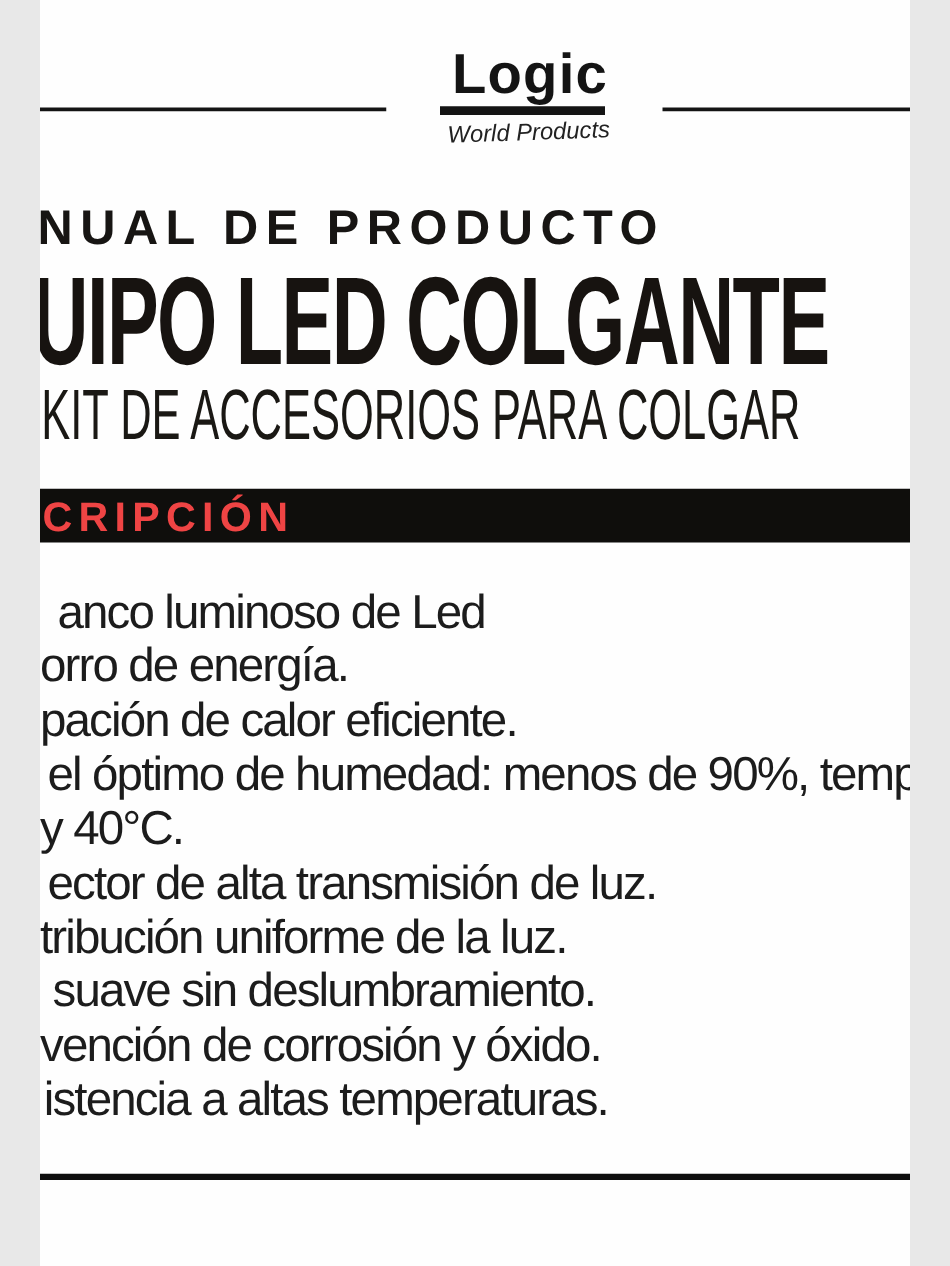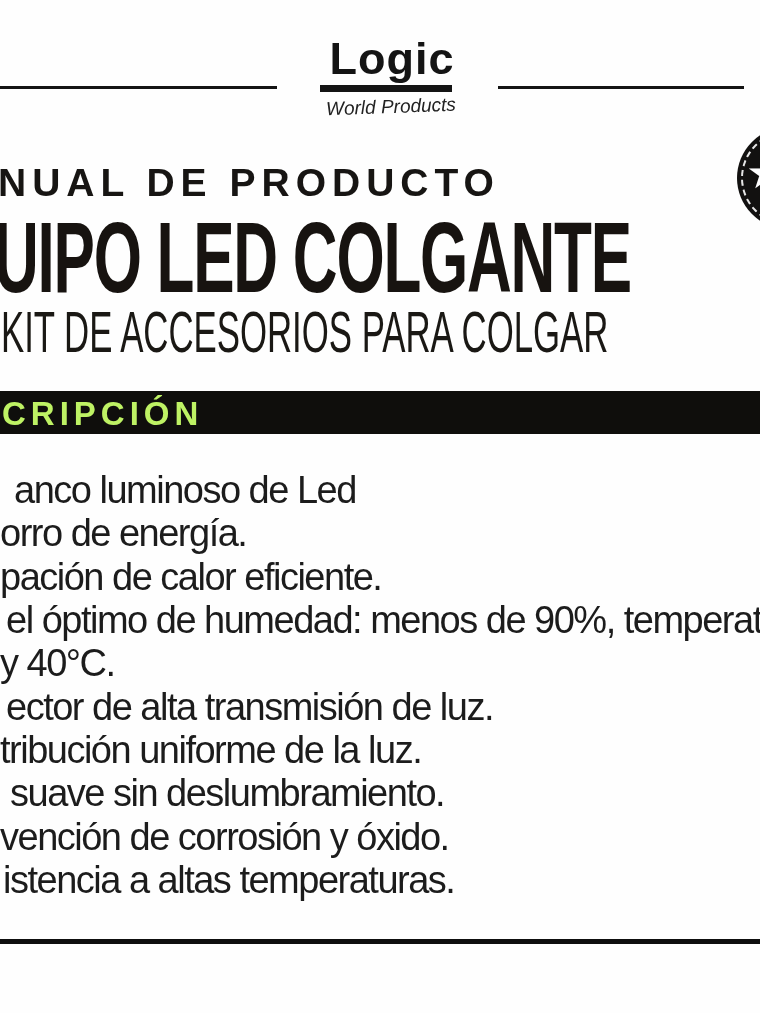--- a/index.html
+++ b/index.html
@@ -1,17 +1,17 @@
 <!DOCTYPE html>
 <html><head>
 <meta charset="utf-8">
 <style>
   html,body{margin:0;padding:0;background:#e8e8e8;}
   .page{
-    position:relative;width:760px;height:1013px;margin:0 auto;
+    position:relative;width:696px;height:1013px;margin:0 auto;
     background:#fefefe;overflow:hidden;
     font-family:"Liberation Sans",sans-serif;color:#1b1b1b;
   }
   
   .rule-left{position:absolute;left:0;top:86px;width:277px;height:3px;background:#141414;}
   .rule-right{position:absolute;left:498px;top:86px;width:246px;height:3px;background:#141414;}
   
   .logo-name{
     position:absolute;left:327px;top:36px;width:130px;
     font-size:45px;font-weight:700;letter-spacing:1px;line-height:1;
@@ -55,21 +55,21 @@
     color:#1a1814;white-space:nowrap;
     transform:scaleX(0.61);transform-origin:left top;
   }
   
   .section-bar{
     position:absolute;left:0;top:391px;width:760px;height:43px;
     background:#0f0e0c;
   }
   .section-label{
     position:absolute;left:2px;top:0;height:43px;line-height:45px;
-    color:#bef264;font-size:33px;font-weight:700;letter-spacing:5px;
+    color:#ef4444;font-size:33px;font-weight:700;letter-spacing:5px;
     white-space:nowrap;
   }
   
   .features{
     position:absolute;left:0;top:469px;width:900px;
     list-style:none;margin:0;padding:0;
     font-size:38px;letter-spacing:-1.5px;line-height:43.35px;
     color:#1c1c1c;
   }
   .features li{white-space:nowrap;}

